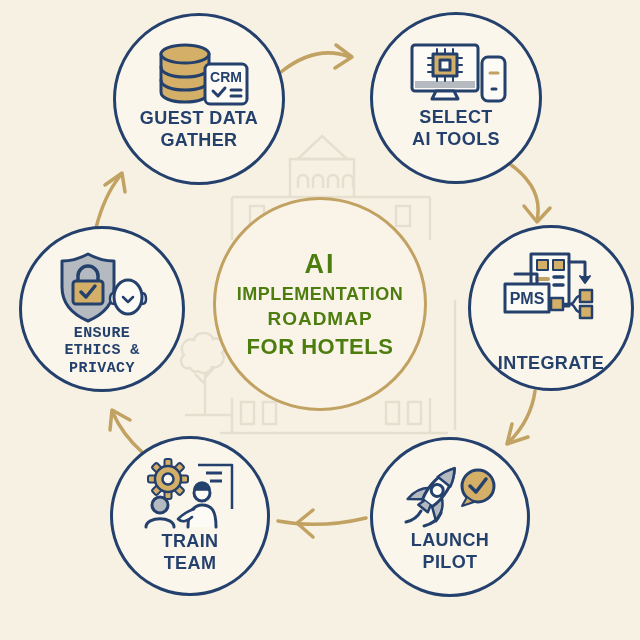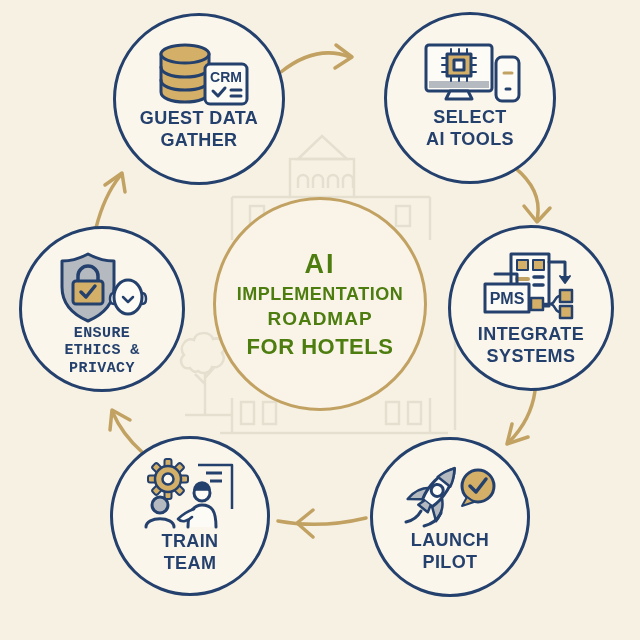--- a/index.html
+++ b/index.html
@@ -8,22 +8,22 @@
   svg{display:block;}
   .overlay{position:absolute;left:0;top:0;}
   
   .node{position:absolute;border:3px solid #24406D;border-radius:50%;background:#FBF6EB;
         display:flex;flex-direction:column;align-items:center;box-sizing:border-box;}
   .node .icon{flex:0 0 auto;}
   .label{color:#24406D;font-weight:bold;text-align:center;letter-spacing:.4px;
          font-size:18px;line-height:1.22;}
   .label.small{font-size:15px;line-height:1.15;font-family:Liberation Mono, monospace;}
   #node-gather{left:113px;top:13px;width:172px;height:172px;padding-top:26px;}
-  #node-select{left:384px;top:12px;width:172px;height:172px;padding-top:26px;}
-  #node-integrate{left:448px;top:225px;width:166px;height:166px;padding-top:24px;}
+  #node-select{left:370px;top:12px;width:172px;height:172px;padding-top:26px;}
+  #node-integrate{left:468px;top:225px;width:166px;height:166px;padding-top:24px;gap:29px;}
   #node-launch{left:370px;top:437px;width:160px;height:160px;padding-top:20px;}
   #node-train{left:110px;top:436px;width:160px;height:160px;padding-top:18px;}
   #node-ethics{left:19px;top:226px;width:166px;height:166px;padding-top:22px;}
   
   .center-circle{position:absolute;left:213px;top:197px;width:214px;height:214px;
         border:3px solid #C2A262;border-radius:50%;background:#FAF4E8;
         display:flex;flex-direction:column;align-items:center;justify-content:center;
         color:#4d7c0f;text-align:center;box-sizing:border-box;}
   .t1{font-size:27px;font-weight:bold;letter-spacing:2px;}
   .t2{font-size:18px;font-weight:bold;letter-spacing:.5px;margin-top:4px;}
@@ -155,21 +155,20 @@
           <path d="M62 52 h7 M69 52 c6 0 4 -8 10 -8 M69 52 c6 0 4 8 10 8" fill="none"></path>
           <rect x="50" y="46" width="12" height="12" fill="#D3AF68"></rect>
           <rect x="79" y="38" width="12" height="12" fill="#D3AF68"></rect>
           <rect x="79" y="54" width="12" height="12" fill="#D3AF68"></rect>
         </g>
       </g>
       <text x="26" y="52" text-anchor="middle" class="svgtext" font-size="16">PMS</text>
     </svg>
     <div class="label">
       <div>INTEGRATE</div>
-      <div>SYSTEMS</div>
     </div>
   </div>
 
   <div class="node" id="node-launch">
     <svg class="icon" width="104" height="70" viewBox="0 0 104 70">
       <g transform="translate(38,32) rotate(38)" stroke="#24406D" stroke-linecap="round" stroke-linejoin="round">
         <path d="M-7 0 C-15 6 -18 15 -18 23 L-6 14 Z" fill="#B5BAC1" stroke-width="2.5"></path>
         <path d="M7 0 C15 6 18 15 18 23 L6 14 Z" fill="#B5BAC1" stroke-width="2.5"></path>
         <path d="M0 -30 C9 -18 10 2 6 14 L-6 14 C-10 2 -9 -18 0 -30 Z" fill="#FDFBF5" stroke-width="3"></path>
         <path d="M0 -30 C5 -23 7 -18 8 -13 L-8 -13 C-7 -18 -5 -23 0 -30 Z" fill="#B5BAC1" stroke-width="2.5"></path>

